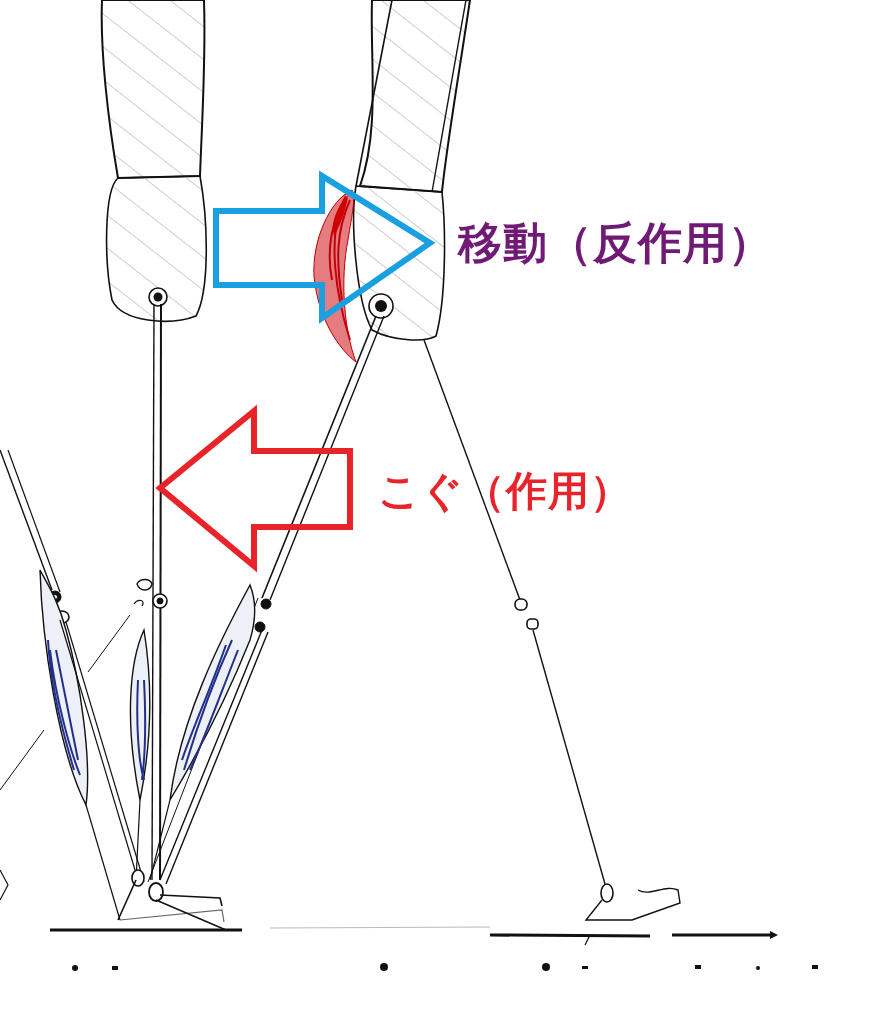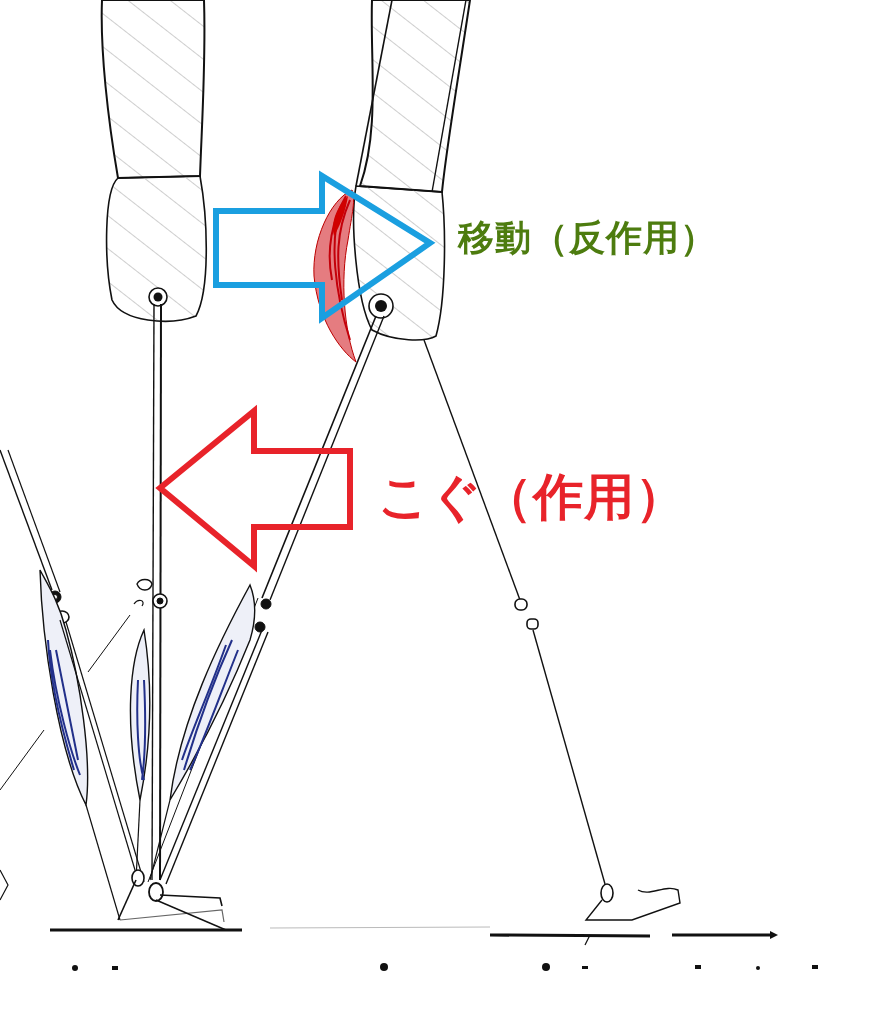--- a/index.html
+++ b/index.html
@@ -1,22 +1,22 @@
 <!DOCTYPE html>
 <html><head>
 <meta charset="utf-8">
 <style>
   html, body { margin: 0; padding: 0; background: #ffffff; }
   body { width: 878px; height: 1014px; position: relative; overflow: hidden;
          font-family: "DejaVu Sans", sans-serif; }
   #diagram { position: absolute; left: 0; top: 0; width: 878px; height: 1014px; }
   .label { position: absolute; font-weight: bold; white-space: nowrap;
            font-family: "DejaVu Sans", sans-serif; letter-spacing: 1px; }
-  #label-reaction { left: 458px; top: 214px; font-size: 36px; color: #4d7c0f; }
-  #label-action   { left: 378px; top: 464px; font-size: 50px; color: #e8232a; }
+  #label-reaction { left: 458px; top: 214px; font-size: 44px; color: #701a75; }
+  #label-action   { left: 378px; top: 464px; font-size: 41px; color: #e8232a; }
 </style>
 </head>
 <body>
 
 <svg id="diagram" viewBox="0 0 878 1014" xmlns="http://www.w3.org/2000/svg">
   <defs>
     <pattern id="hatch" patternUnits="userSpaceOnUse" width="26" height="26" patternTransform="rotate(-52)">
       <line x1="0" y1="0" x2="0" y2="26" stroke="#c2c2c2" stroke-width="1.6"></line>
     </pattern>
   </defs>

